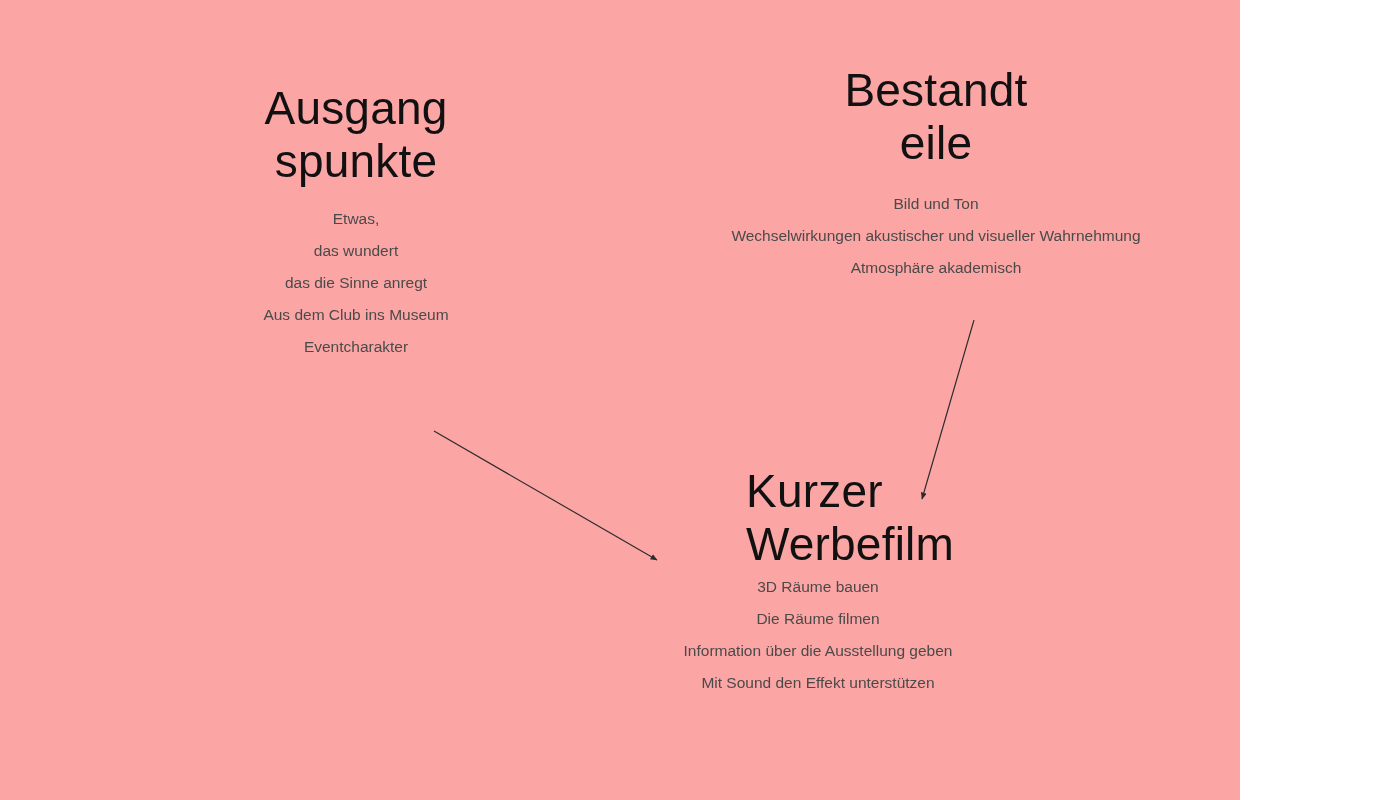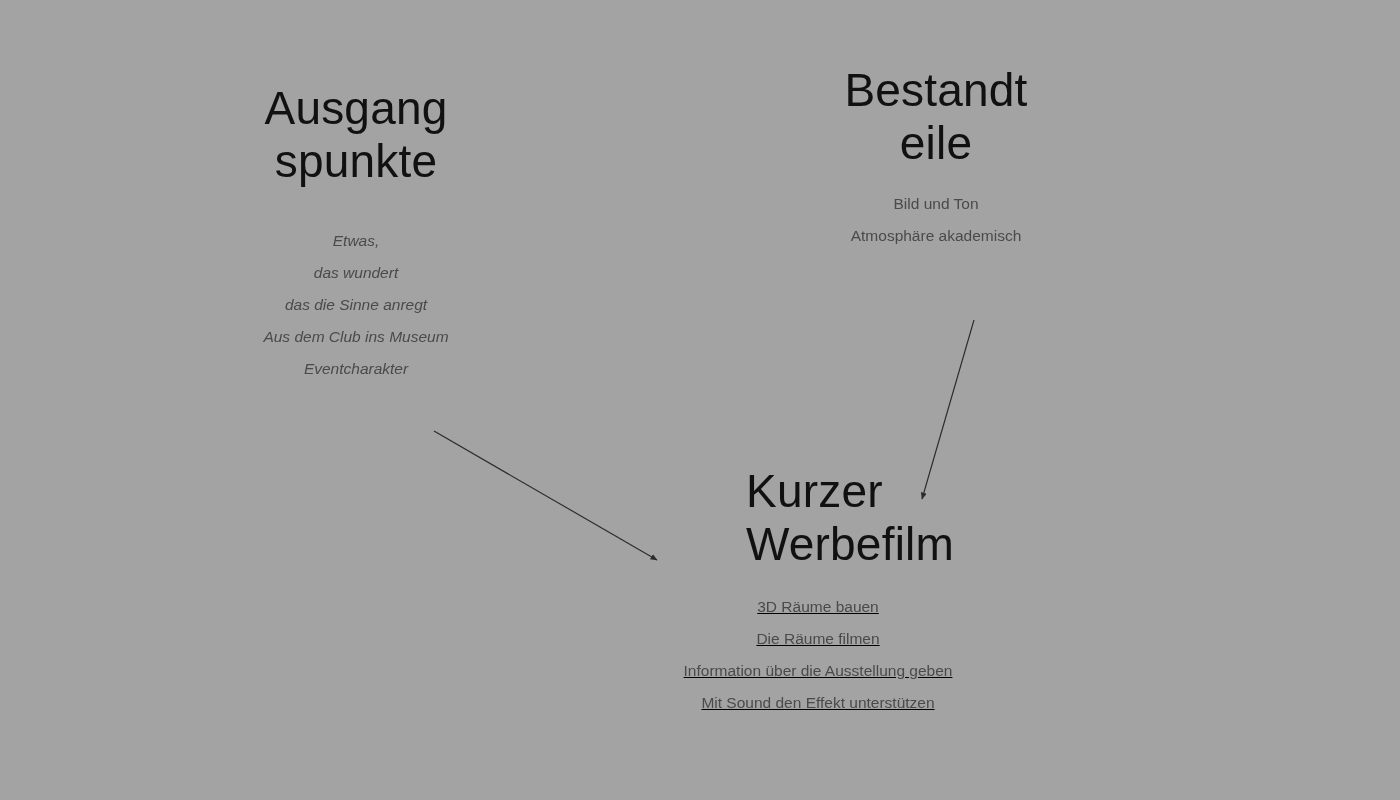--- a/index.html
+++ b/index.html
@@ -7,23 +7,23 @@
     margin: 0;
     padding: 0;
     background: #ffffff;
   }
   body {
     font-family: "Liberation Sans", sans-serif;
     -webkit-font-smoothing: antialiased;
   }
   #canvas {
     position: relative;
-    width: 1400px;
+    width: 1240px;
     height: 800px;
-    background: #a3a3a3;
+    background: #fca5a5;
     overflow: hidden;
   }
 
   
   #arrows {
     position: absolute;
     left: 0;
     top: 0;
     width: 1400px;
     height: 800px;
@@ -75,23 +75,22 @@
   #block-ausgangspunkte {
     left: 206px;
     top: 82px;
     width: 300px;
   }
   #block-ausgangspunkte .heading {
     width: 190px;
     margin: 0 auto;
   }
   #block-ausgangspunkte .bodylist {
-    margin-top: 37px;
+    margin-top: 15px;
     width: 300px;
-    font-style: italic;
   }
 
   #block-bestandteile {
     left: 716px;
     top: 64px;
     width: 440px;
   }
   #block-bestandteile .heading {
     width: 184px;
     margin: 0 auto;
@@ -104,23 +103,21 @@
   #block-werbefilm {
     left: 674px;
     top: 465px;
     width: 288px;
   }
   #block-werbefilm .heading {
     width: 230px;
     margin: 0 0 0 72px;
   }
   #block-werbefilm .bodylist {
-    margin-top: 20px;
     width: 288px;
-    text-decoration: underline;
   }
 </style>
 </head>
 <body>
 
 <div id="canvas">
 
   <svg id="arrows" viewBox="0 0 1400 800" width="1400" height="800">
     <defs>
       <marker id="head-a" markerWidth="7" markerHeight="7" refX="5.6" refY="3" orient="auto" markerUnits="strokeWidth">
@@ -144,20 +141,21 @@
       <li>das die Sinne anregt</li>
       <li>Aus dem Club ins Museum</li>
       <li>Eventcharakter</li>
     </ul>
   </div>
 
   <div class="block" id="block-bestandteile">
     <h2 class="heading centered">Bestandteile</h2>
     <ul class="bodylist">
       <li>Bild und Ton</li>
+      <li>Wechselwirkungen akustischer und visueller Wahrnehmung</li>
       <li>Atmosphäre akademisch</li>
     </ul>
   </div>
 
   <div class="block" id="block-werbefilm">
     <h2 class="heading left">Kurzer Werbefilm</h2>
     <ul class="bodylist">
       <li>3D Räume bauen</li>
       <li>Die Räume filmen</li>
       <li>Information über die Ausstellung geben</li>

